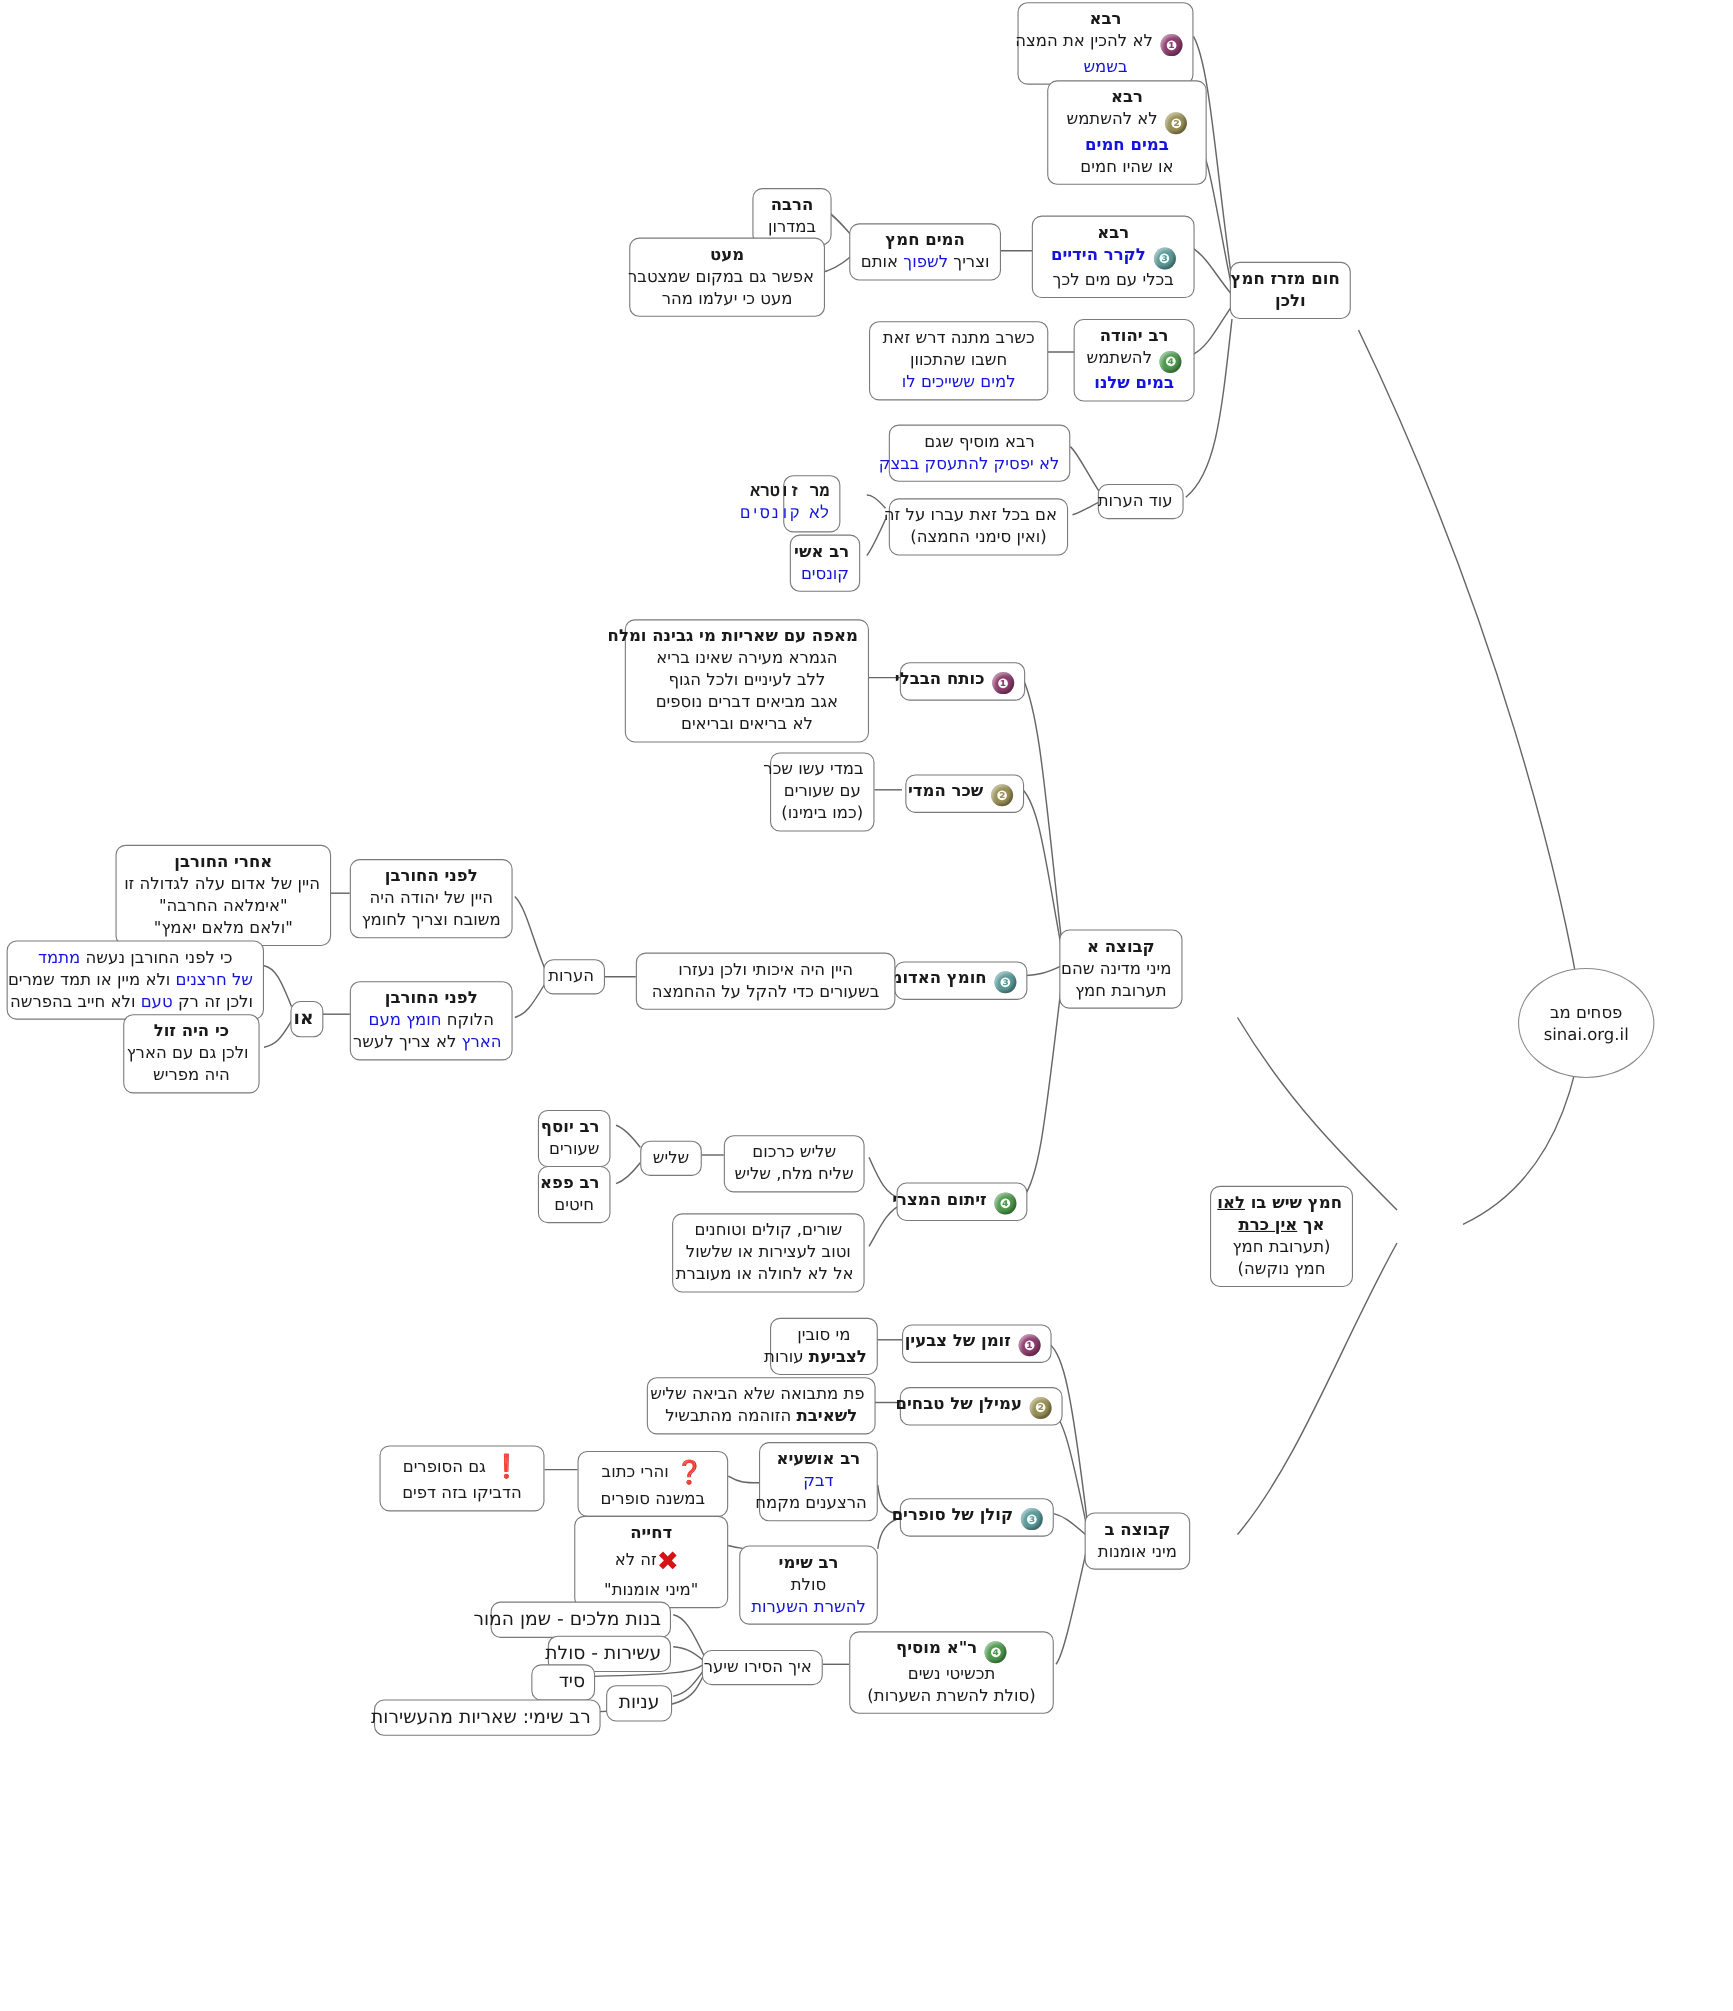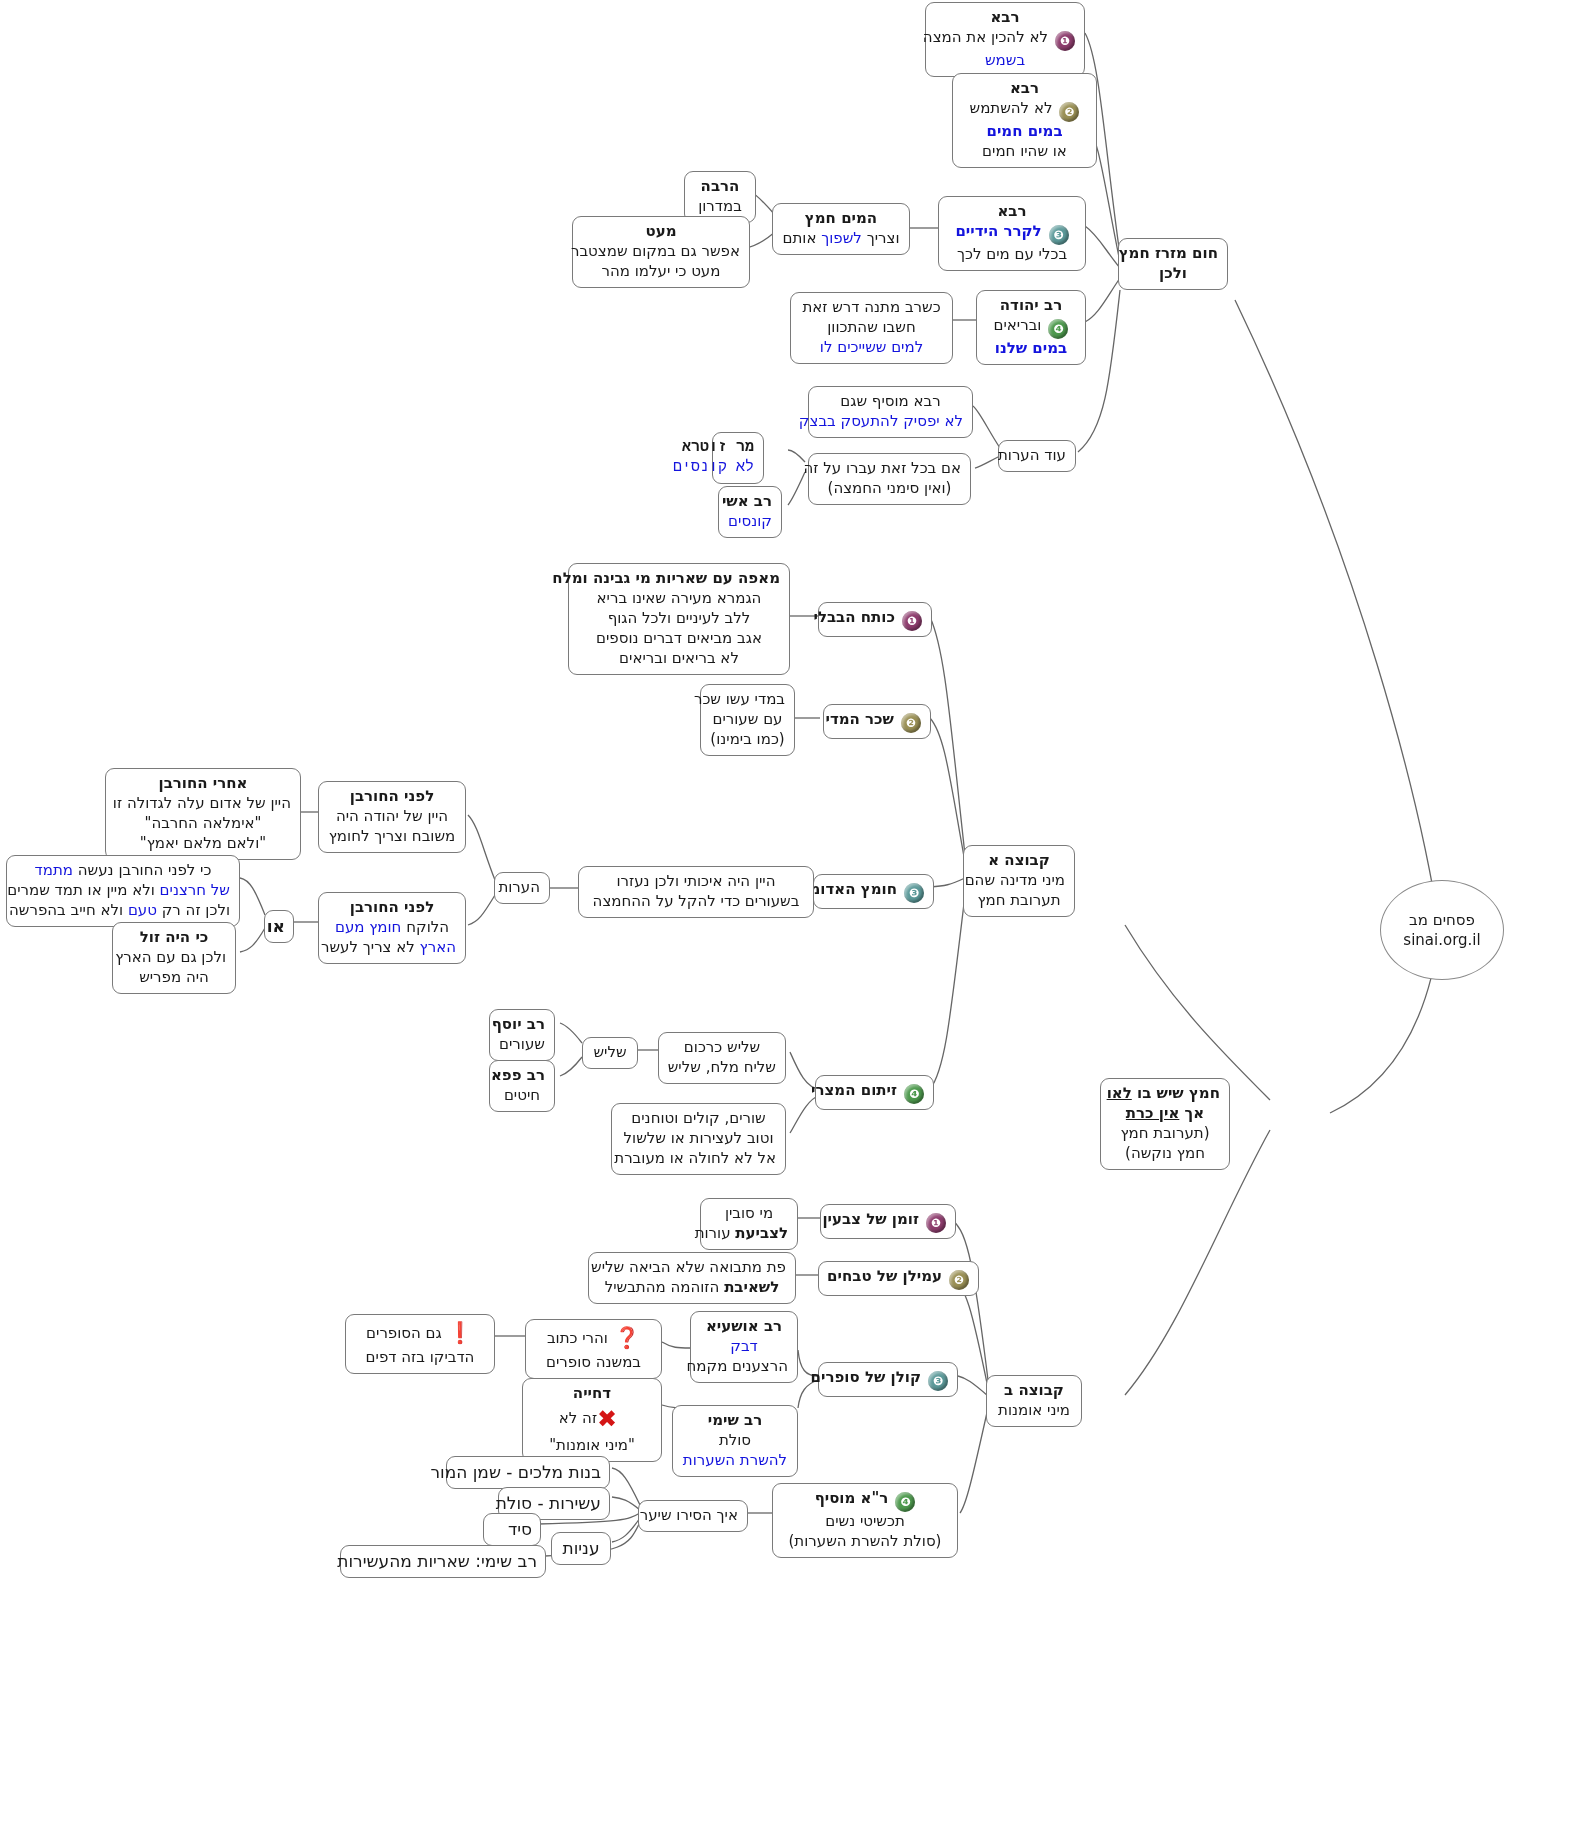--- a/index.html
+++ b/index.html
@@ -165,21 +165,21 @@
 </div>
 
 <div class="node" style="left:938px;top:196px;width:148px;">
   <span class="ln b">רבא</span>
   <span class="ln blue b"><span class="badge c3">❸</span><span>לקרר הידיים</span></span>
   <span class="ln">בכלי עם מים לכך</span>
 </div>
 
 <div class="node" style="left:976px;top:290px;width:110px;">
   <span class="ln b">רב יהודה</span>
-  <span class="ln"><span class="badge c4">❹</span><span>ובריאים</span></span>
+  <span class="ln"><span class="badge c4">❹</span><span>להשתמש</span></span>
   <span class="ln blue b">במים שלנו</span>
 </div>
 
 <div class="node" style="left:772px;top:203px;width:138px;">
   <span class="ln b">המים חמץ</span>
   <span class="ln"><span>וצריך </span><span class="blue">לשפוך</span><span> אותם</span></span>
 </div>
 
 <div class="node" style="left:684px;top:171px;width:72px;">
   <span class="ln b">הרבה</span>
@@ -336,21 +336,21 @@
 
 <div class="node" style="left:986px;top:1375px;width:96px;">
   <span class="ln b">קבוצה ב</span>
   <span class="ln">מיני אומנות</span>
 </div>
 
 <div class="node" style="left:820px;top:1204px;width:136px;">
   <span class="ln b"><span class="badge c1">❶</span><span>זומן של צבעין</span></span>
 </div>
 
-<div class="node" style="left:818px;top:1261px;width:161px;">
+<div class="node" style="left:818px;top:1261px;width:148px;">
   <span class="ln b"><span class="badge c2">❷</span><span>עמילן של טבחים</span></span>
 </div>
 
 <div class="node" style="left:818px;top:1362px;width:140px;">
   <span class="ln b"><span class="badge c3">❸</span><span>קולן של סופרים</span></span>
 </div>
 
 <div class="node" style="left:772px;top:1483px;width:186px;">
   <span class="ln b"><span class="badge c4">❹</span><span>ר"א מוסיף</span></span>
   <span class="ln">תכשיטי נשים</span>

